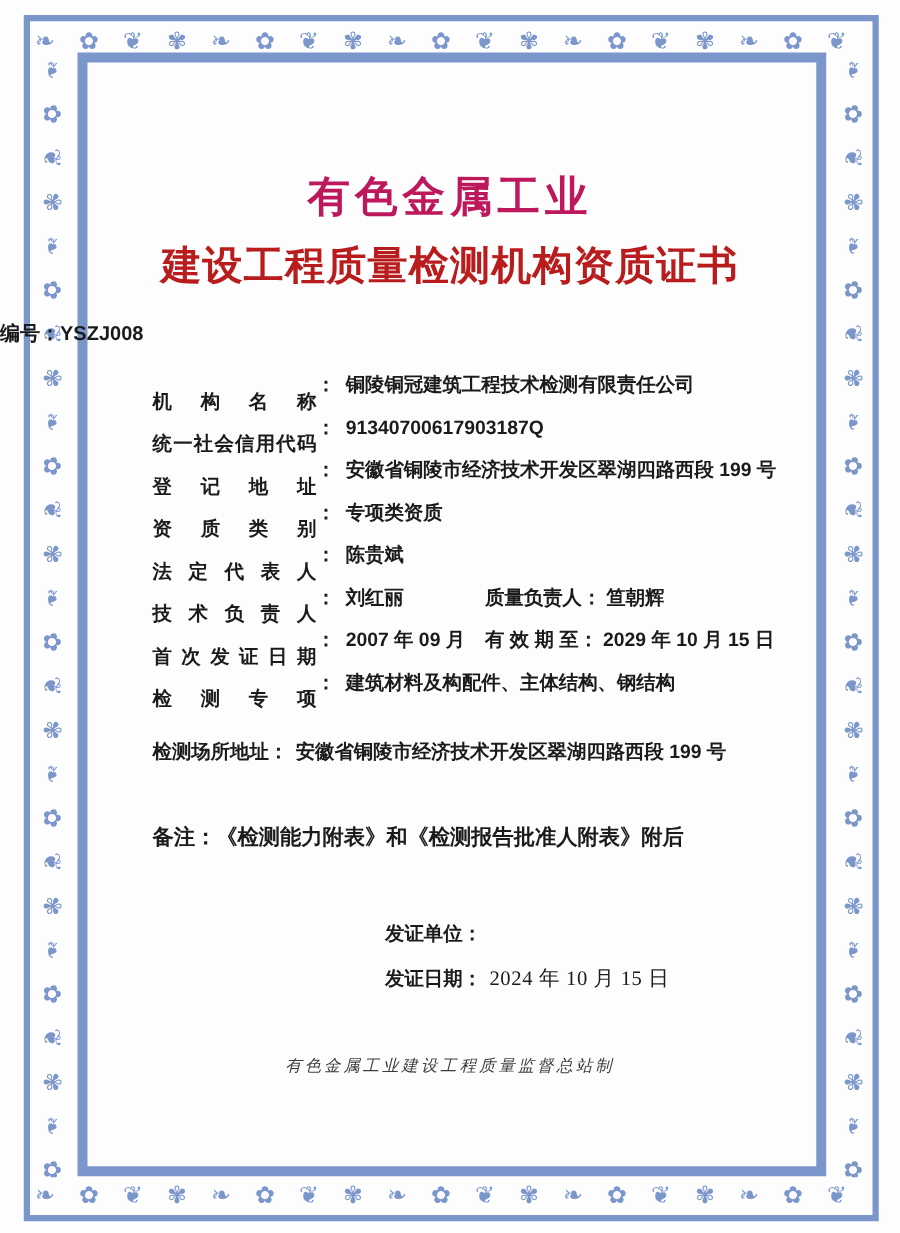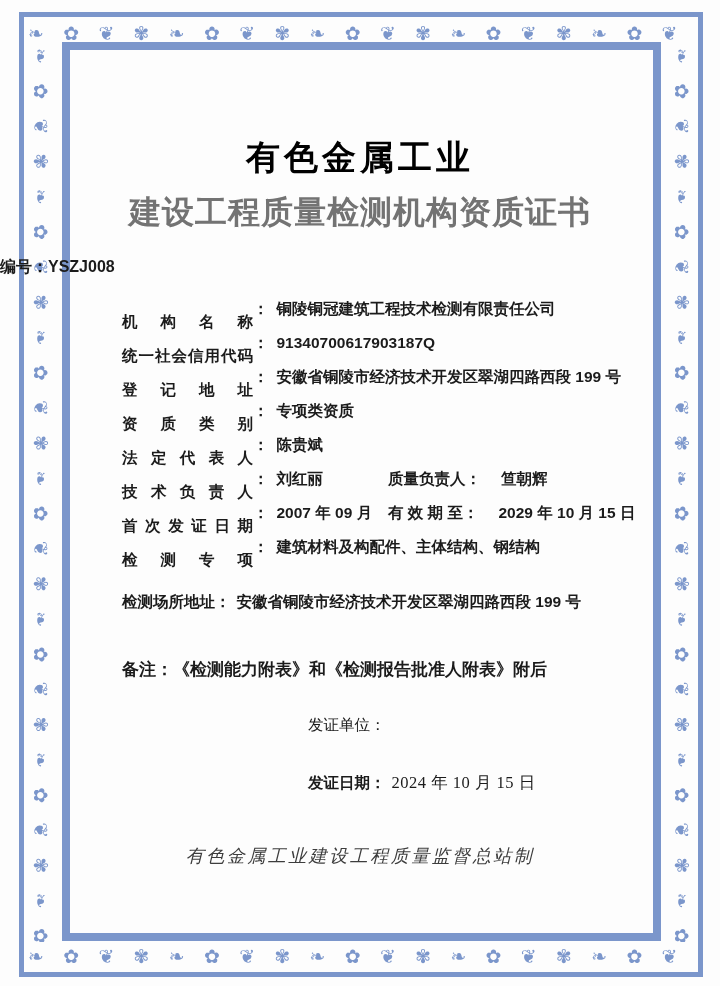--- a/index.html
+++ b/index.html
@@ -53,27 +53,27 @@
     width: 894px; height: 25px;
     transform: rotate(90deg) translateY(-25px);
     transform-origin: 0 0;
   }
 
   
   .title1 {
     position: absolute; top: 135px; left: 0; right: 0;
     text-align: center;
     font-size: 34px; font-weight: 700; letter-spacing: 4px;
-    color: #000000;
+    color: #be185d;
   }
   .title2 {
     position: absolute; top: 191px; left: 0; right: 0;
     text-align: center;
     font-size: 32px; font-weight: 700; letter-spacing: 1px;
-    color: #737373;
+    color: #b91c1c;
   }
   .cert-no {
     position: absolute; top: 257px; left: 0; right: 0;
     font-size: 16px; font-weight: 700;
   }
   .fields {
     position: absolute; top: 292px; left: 122px; right: 80px;
     font-size: 15.5px; font-weight: 700;
   }
   .field-row {
@@ -83,53 +83,53 @@
   }
   .flabel {
     display: inline-block; width: 131px;
     text-align: justify; text-align-last: justify;
     vertical-align: top;
     margin-top: 13px;
   }
   .fcolon { display: inline-block; }
   .fvalue { margin-left: 8px; }
   .col2 { position: absolute; left: 266px; top: 0; }
-  .col2 .fvalue { margin-left: 20px; }
+  .col2 .fvalue { margin-left: 4px; }
 
   .premises {
     position: absolute; top: 589px; left: 122px;
     font-size: 15.5px; font-weight: 700;
     line-height: 26px; white-space: nowrap;
   }
   .premises .fvalue { margin-left: 6px; }
   .remark {
     position: absolute; top: 657px; left: 122px;
     font-size: 17px; font-weight: 700;
     line-height: 26px; white-space: nowrap;
   }
   .issue-unit {
-    position: absolute; top: 712px; left: 308px;
-    font-size: 15.5px; font-weight: 400; line-height: 26px;
+    position: absolute; top: 735px; left: 308px;
+    font-size: 15.5px; font-weight: 700; line-height: 26px;
   }
   .issue-date {
     position: absolute; top: 770px; left: 308px;
     font-size: 15.5px; font-weight: 700; line-height: 26px;
     white-space: nowrap;
   }
   .issue-date .date-value {
     font-family: "Liberation Serif", "DejaVu Serif", serif;
     font-weight: 400; font-size: 16.5px;
     margin-left: 6px; letter-spacing: 0.5px;
   }
   .footer-line {
     position: absolute; top: 844px; left: 0; right: 0;
     text-align: center;
     font-family: "Liberation Serif", "DejaVu Serif", serif;
     font-style: italic;
-    font-size: 18px; letter-spacing: 2.5px;
+    font-size: 13px; letter-spacing: 2.5px;
     color: #3d3d3d;
   }
 </style>
 </head>
 <body>
 
 <div class="page">
 
   <div class="frame-outer"></div>
   <div class="orn orn-top">❧ ✿ ❦ ✾ ❧ ✿ ❦ ✾ ❧ ✿ ❦ ✾ ❧ ✿ ❦ ✾ ❧ ✿ ❦ ✾ ❧ ✿ ❦ ✾ ❧ ✿ ❦ ✾ ❧ ✿ ❦ ✾ </div>

